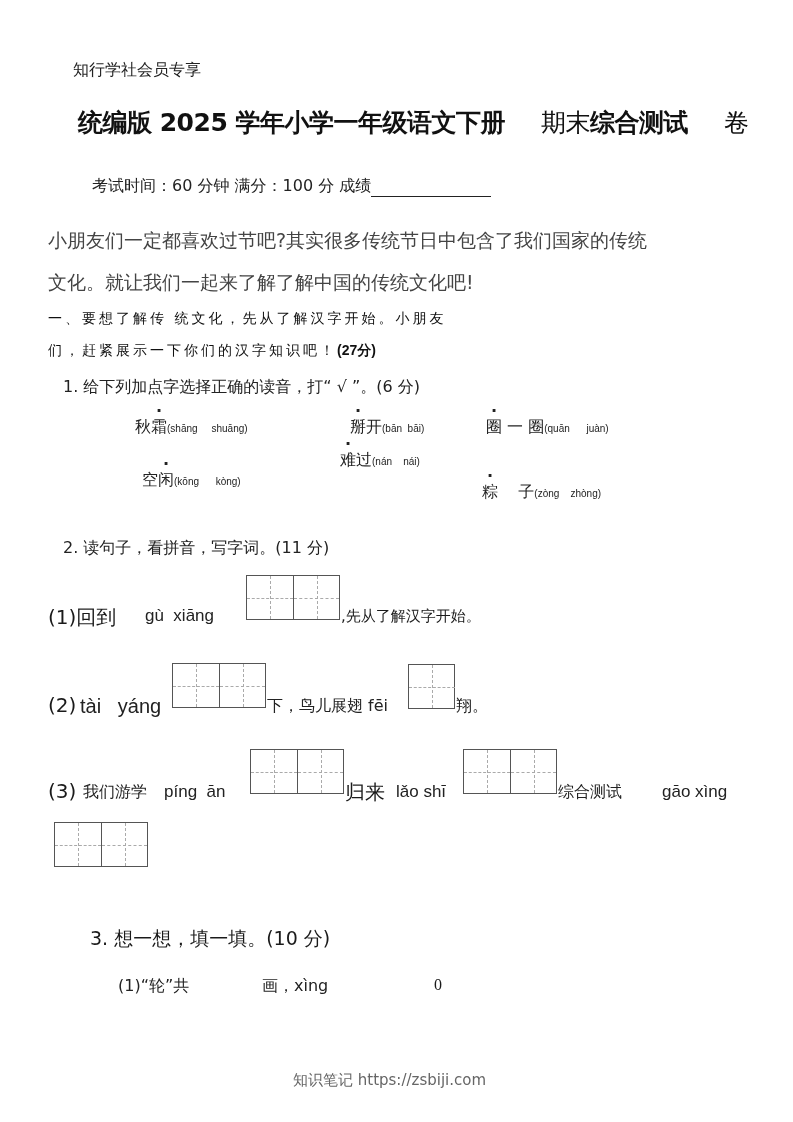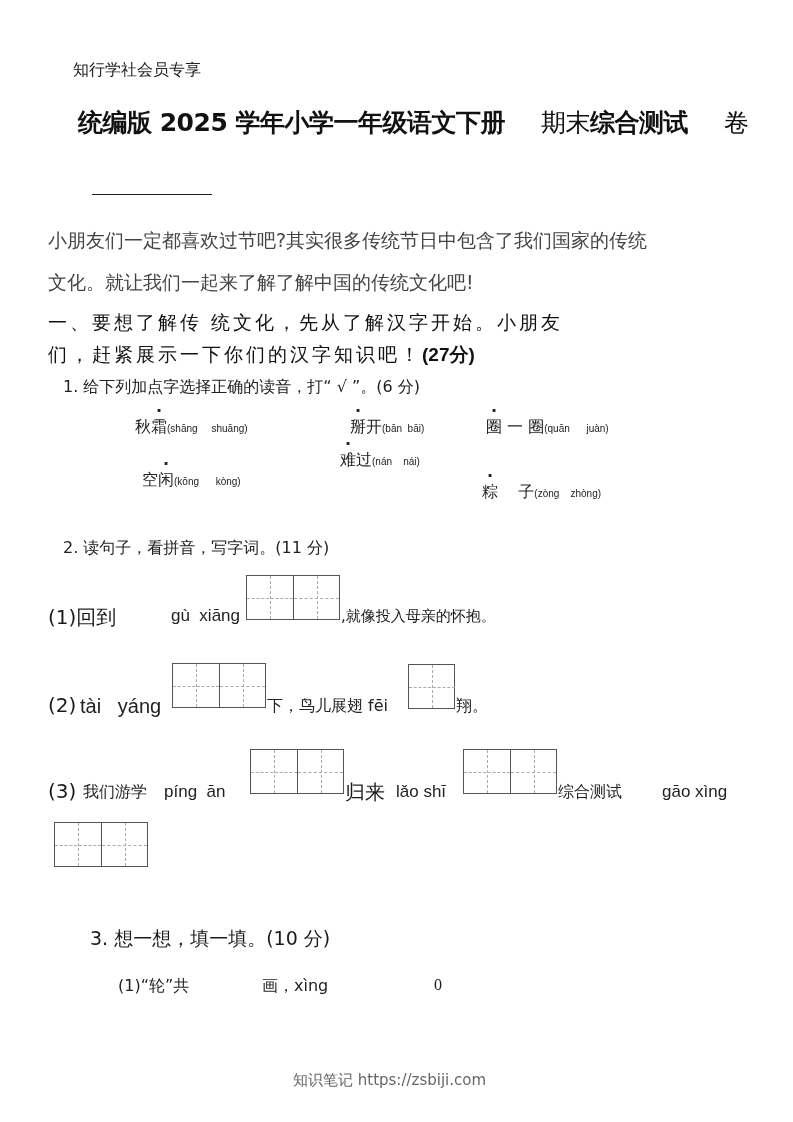--- a/index.html
+++ b/index.html
@@ -7,21 +7,21 @@
       width: 793px; height: 1122px; position: relative; overflow: hidden;
       font-family: "DejaVu Sans", "Liberation Sans", sans-serif; color: #1a1a1a;
     }
     .abs { position: absolute; white-space: nowrap; }
     .watermark-top { left: 73px; top: 60px; font-size: 16px; color: #222; }
     .title { left: 78px; top: 106px; font-size: 25px; font-weight: bold; letter-spacing: -0.5px; color: #111; }
     .title .light { font-weight: normal; margin-left: 36px; }
     .meta { left: 92px; top: 176px; font-size: 16px; color: #222; }
     .meta .blank { display: inline-block; width: 120px; border-bottom: 1px solid #222; height: 16px; vertical-align: bottom; }
     .intro { left: 48px; font-size: 19px; color: #444; }
-    .sec { left: 48px; font-size: 19px; letter-spacing: 3px; color: #111; }
+    .sec { left: 48px; font-size: 14px; letter-spacing: 3px; color: #111; }
     .sec .pts { letter-spacing: 0; font-weight: bold; font-family: "Liberation Sans", sans-serif; }
     .q { font-size: 16px; color: #222; }
     .py { font-family: "Liberation Sans", sans-serif; font-size: 10px; color: #222; }
     .dotted { position: relative; display: inline-block; }
     .dotted::before {
       content: "\00B7"; position: absolute; left: 50%; top: -14px; transform: translateX(-50%);
       font-size: 16px; line-height: 1; font-weight: bold;
     }
     .grid { display: inline-block; position: absolute; border: 1px solid #555; height: 45px; box-sizing: border-box; }
     .grid .cell { position: absolute; top: 0; bottom: 0; width: 46px; box-sizing: border-box; }
@@ -35,21 +35,21 @@
 </head>
 <body>
 
 <div class="abs watermark-top">知行学社会员专享</div>
 
 <div class="abs title">
   <span>统编版 2025 学年小学一年级语文下册</span><span class="light">期末</span><span>综合测试</span><span class="light">卷</span>
 </div>
 
 <div class="abs meta">
-  <span class="blank"></span>
+  <span>考试时间：60 分钟  满分：100 分   成绩</span><span class="blank"></span>
 </div>
 
 <div class="abs intro" style="top:228px;">小朋友们一定都喜欢过节吧?其实很多传统节日中包含了我们国家的传统</div>
 <div class="abs intro" style="top:270px;">文化。就让我们一起来了解了解中国的传统文化吧!</div>
 
 <div class="abs sec" style="top:310px;">一、要想了解传 统文化，先从了解汉字开始。小朋友</div>
 <div class="abs sec" style="top:342px;">
   <span>们，赶紧展示一下你们的汉字知识吧！</span><span class="pts">(27分)</span>
 </div>
 
@@ -71,26 +71,26 @@
 <div class="abs q" style="left:340px; top:450px;">
   <span class="dotted">难</span><span>过</span><span class="py" style="white-space:pre;">(nán    nái)</span>
 </div>
 <div class="abs q" style="left:482px; top:470px;margin-top:12px;">
   <span class="dotted">粽</span><span style="white-space:pre;">    子</span><span class="py" style="white-space:pre;">(zòng    zhòng)</span>
 </div>
 
 <div class="abs q" style="left:63px; top:538px;">2. 读句子，看拼音，写字词。(11 分)</div>
 
 <div class="abs big" style="left:48px; top:604px;">(1)回到</div>
-<div class="abs py" style="left:145px; top:606px; font-size:17px; white-space:pre;margin-left:26px;">gù  xiāng</div>
+<div class="abs py" style="left:145px; top:606px; font-size:17px; white-space:pre;">gù  xiāng</div>
 <div class="grid" style="left:246px; top:575px; width:94px;">
   <span class="cell" style="left:0;"></span>
     <span class="cell" style="left:46px;"></span>
 </div>
-<div class="abs small-cn" style="left:341px; top:607px;">,就像投入母亲的怀抱。</div>
+<div class="abs small-cn" style="left:341px; top:607px;">,先从了解汉字开始。</div>
 
 <div class="abs big" style="left:48px; top:693px;">(2)</div>
 <div class="abs py" style="left:80px; top:695px; font-size:20px; white-space:pre;">tài   yáng</div>
 <div class="grid" style="left:172px; top:663px; width:94px;">
   <span class="cell" style="left:0;"></span>
     <span class="cell" style="left:46px;"></span>
 </div>
 <div class="abs q" style="left:267px; top:696px;">下，鸟儿展翅 fēi</div>
 <div class="grid" style="left:408px; top:664px; width:47px;">
   <span class="cell" style="left:0;"></span>

